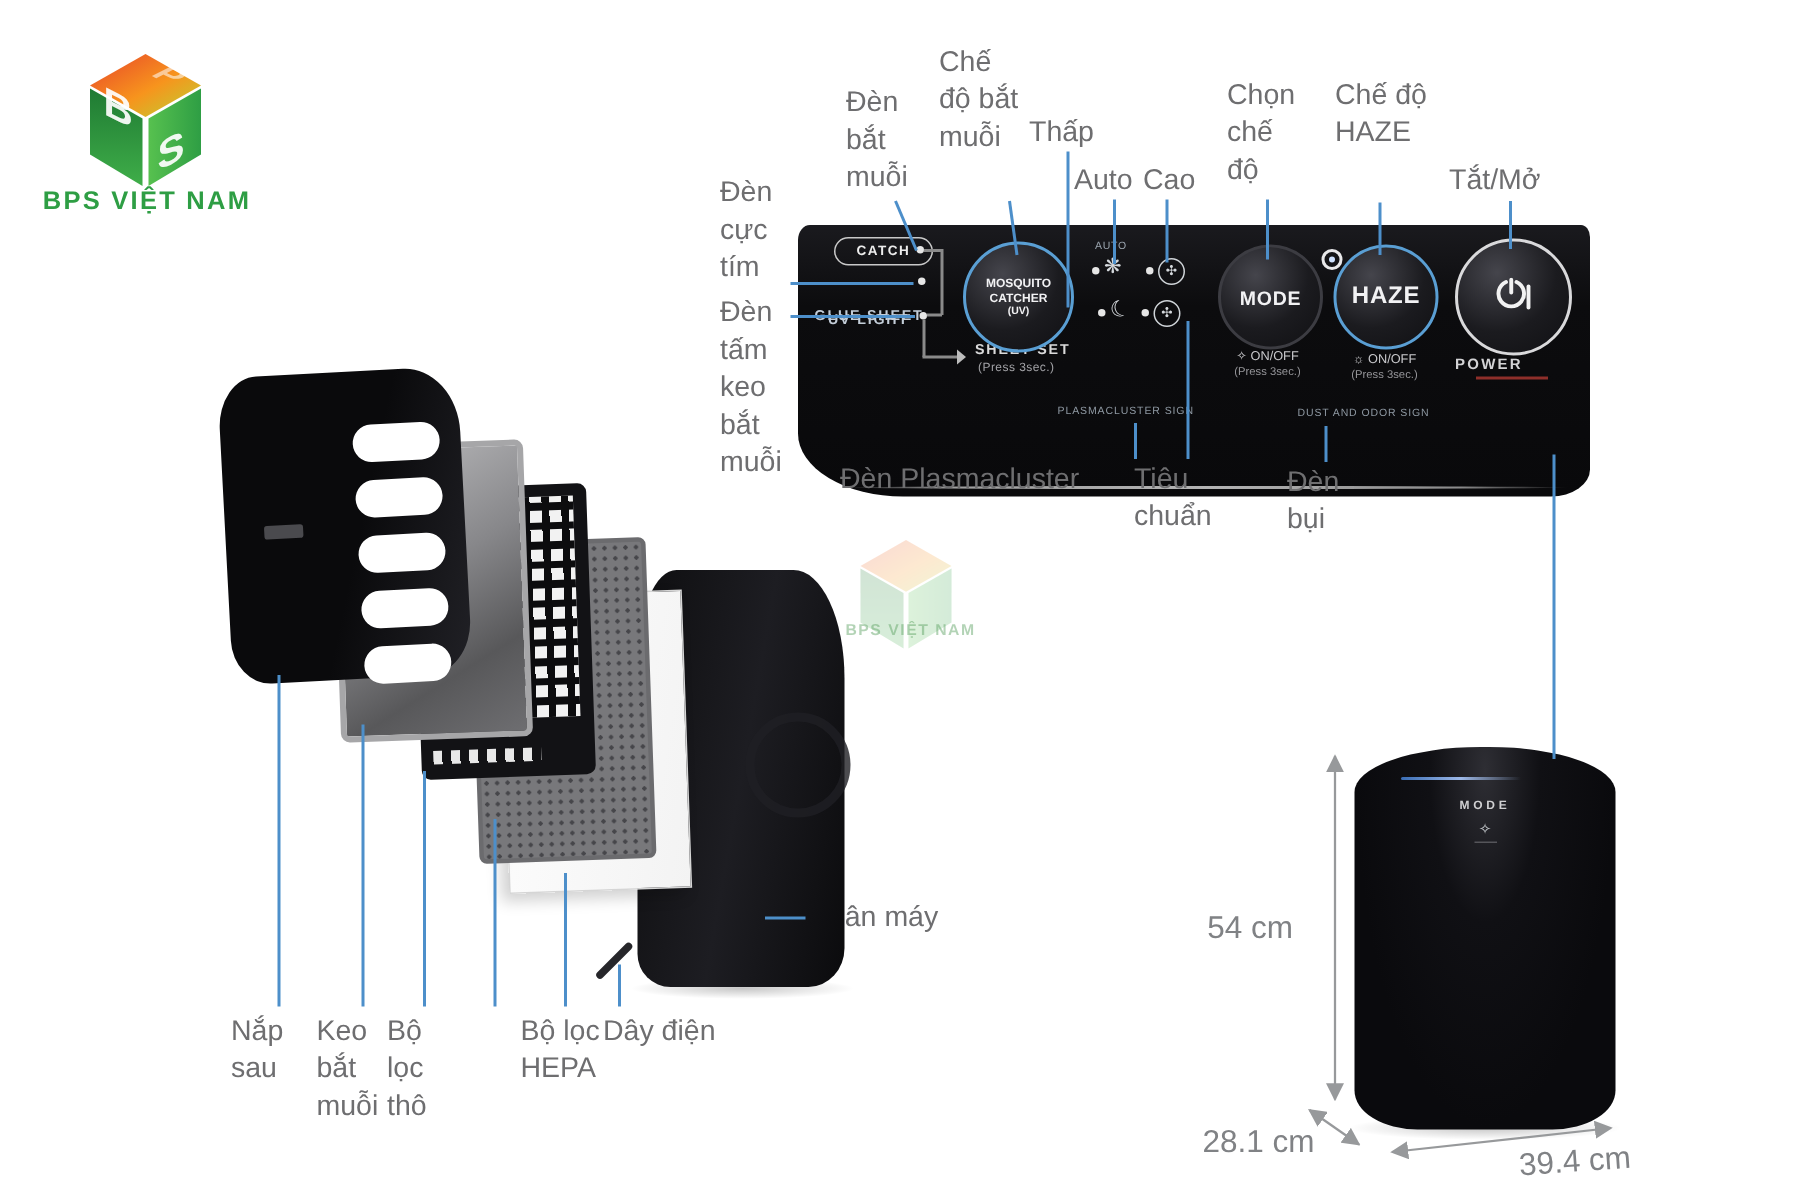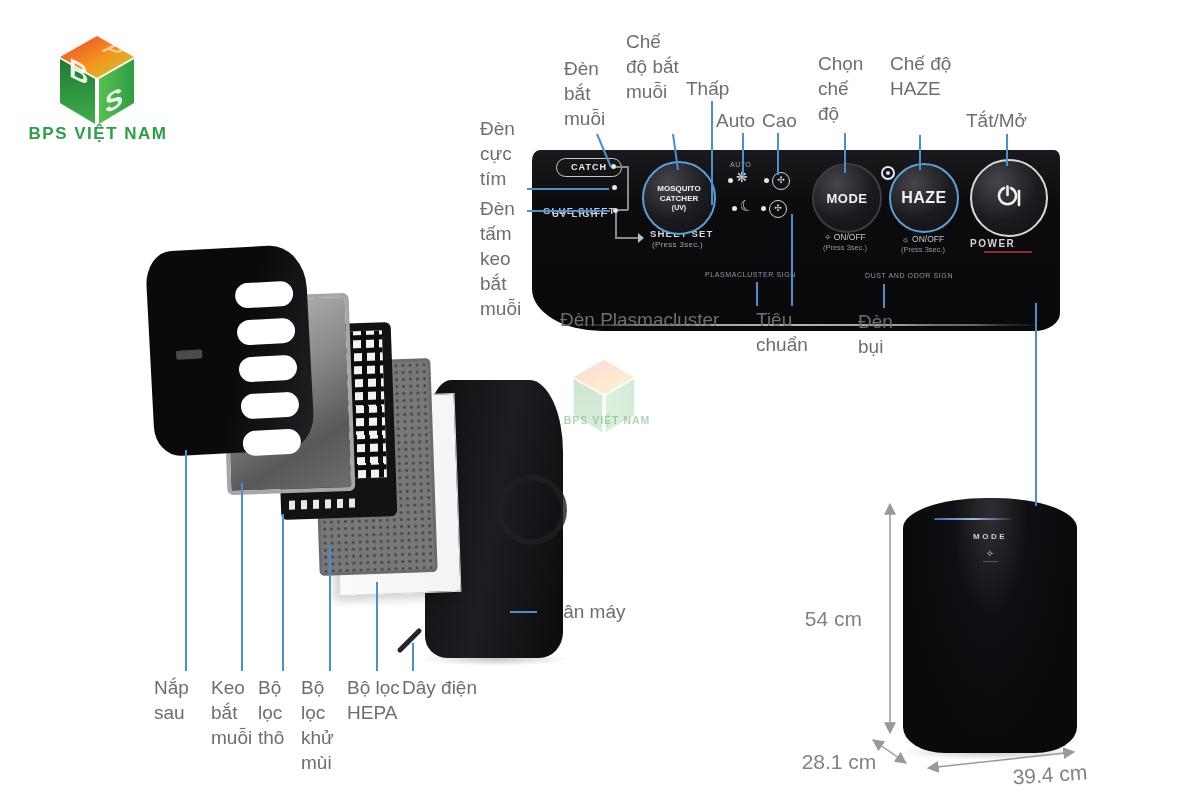--- a/index.html
+++ b/index.html
@@ -224,21 +224,20 @@
   <div class="layer deo"></div>
   <div class="layer hepa"></div>
   <div class="layer mbody">
       <i></i>
     </div>
   <div class="floor-shadow" style="left:420px;top:652px;width:150px;height:14px;"></div>
 
   <div class="cl" style="left:154px;top:675px;width:60px;">Nắp sau</div>
   <div class="cl" style="left:211px;top:675px;width:60px;">Keo bắt muỗi</div>
   <div class="cl" style="left:258px;top:675px;width:52px;">Bộ lọc thô</div>
-  <div class="cl" style="left:301px;top:675px;width:52px;">Bộ lọc khử mùi</div>
   <div class="cl" style="left:347px;top:675px;width:60px;">Bộ lọc HEPA</div>
   <div class="cl" style="left:402px;top:675px;width:100px;text-align:left;">Dây điện</div>
   <div class="cl" style="left:541px;top:599px;width:110px;text-align:left;">Thân máy</div>
 
   <div class="tower">
     <div class="tower-glint"></div>
     <div class="sharp">MODE</div>
     <div class="emblem">✧<b></b></div>
   </div>
   <div class="floor-shadow" style="left:898px;top:744px;width:184px;height:16px;"></div>

